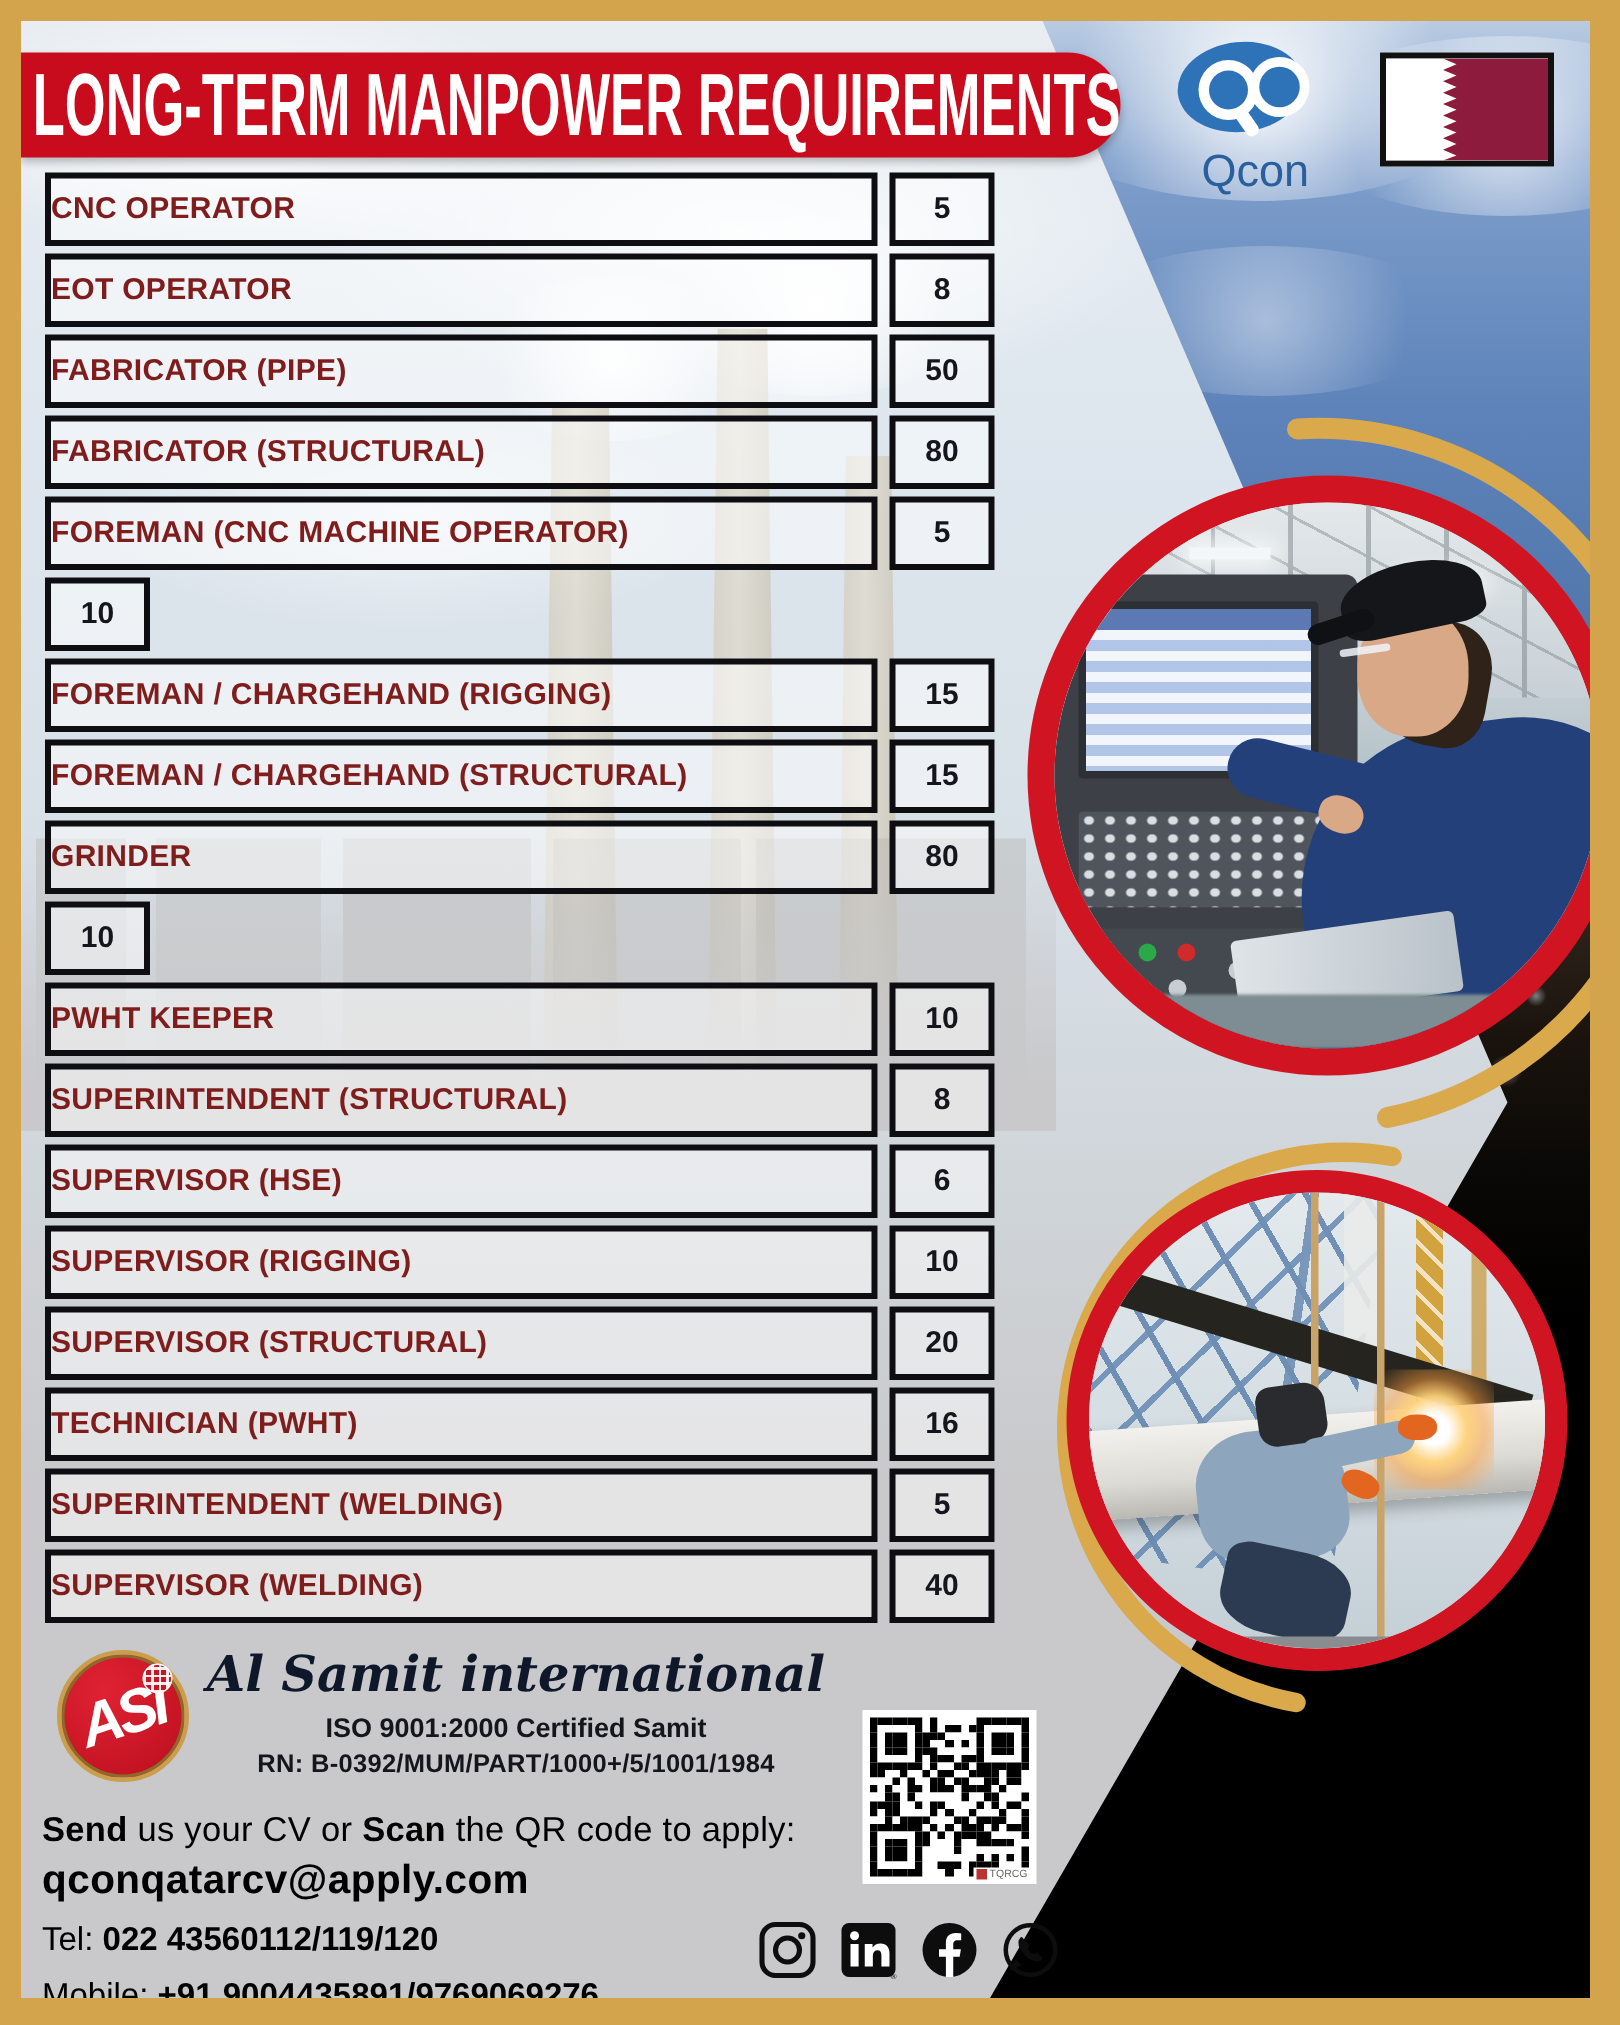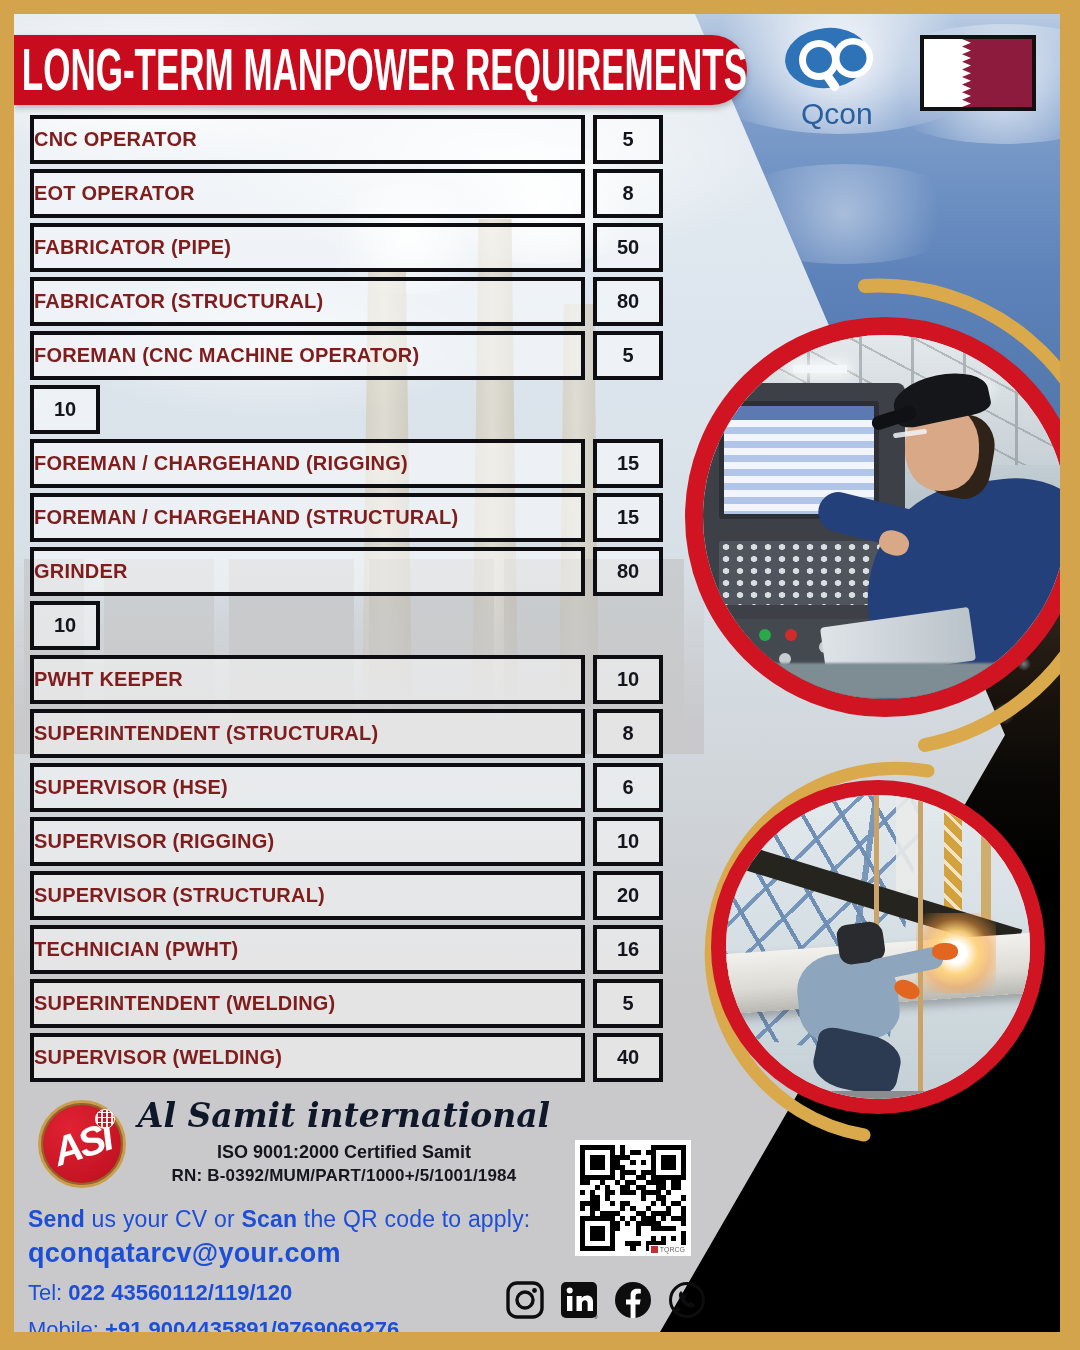--- a/index.html
+++ b/index.html
@@ -133,21 +133,21 @@
     background-image:repeating-linear-gradient(0deg, rgba(255,255,255,.9) 0 1.5px, transparent 1.5px 5px),
                      repeating-linear-gradient(90deg, rgba(255,255,255,.9) 0 1.5px, transparent 1.5px 5px); }
   .agency-name { position:absolute; left:120px; top:1082px; width:420px; text-align:center;
     font-family:"DejaVu Serif", serif; font-style:italic; font-weight:700; font-size:33px; color:#0f172a; }
   .agency-cert { position:absolute; left:120px; top:1128px; width:420px; text-align:center;
     font-weight:700; font-size:18px; color:#15151d; }
   .agency-rn  { position:absolute; left:108px; top:1152px; width:444px; text-align:center;
     font-weight:700; font-size:17px; color:#15151d; letter-spacing:.2px; }
 
   
-  .contact { position:absolute; left:14px; top:1192px; color:#1d4ed8; }
+  .contact { position:absolute; left:14px; top:1192px; color:#000000; }
   .cta { font-size:23px; letter-spacing:.2px; }
   .cta b { font-weight:700; }
   .email { font-size:27px; font-weight:700; margin-top:5px; letter-spacing:.3px; }
   .tel, .mobile { font-size:22px; margin-top:11px; }
   .tel b, .mobile b { font-weight:700; }
 
   
   .qr { position:absolute; left:561px; top:1126px; width:116px; height:116px; background:#fff; padding:5px; }
   .qr-grid { width:100%; height:100%; display:grid; grid-template-columns:repeat(21,1fr); grid-template-rows:repeat(21,1fr); }
   .qr-grid div { background:#fff; } .qr-grid div.on { background:#000; }
@@ -347,21 +347,21 @@
   <div class="asi-logo">
     <span class="asi-t">ASI</span>
     <span class="globe"></span>
   </div>
   <div class="agency-name">Al Samit international</div>
   <div class="agency-cert">ISO 9001:2000 Certified Samit</div>
   <div class="agency-rn">RN: B-0392/MUM/PART/1000+/5/1001/1984</div>
 
   <div class="contact">
     <div class="cta"><b>Send</b><span> us your CV or </span><b>Scan</b><span> the QR code to apply:</span></div>
-    <div class="email">qconqatarcv@your.com</div>
+    <div class="email">qconqatarcv@apply.com</div>
     <div class="tel"><span>Tel: </span><b>022 43560112/119/120</b></div>
     <div class="mobile"><span>Mobile: </span><b>+91 9004435891/9769069276</b></div>
   </div>
 
   <div class="qr">
     <div class="qr-grid">
         <div class="on"></div>
         <div class="on"></div>
         <div class="on"></div>
         <div class="on"></div>

